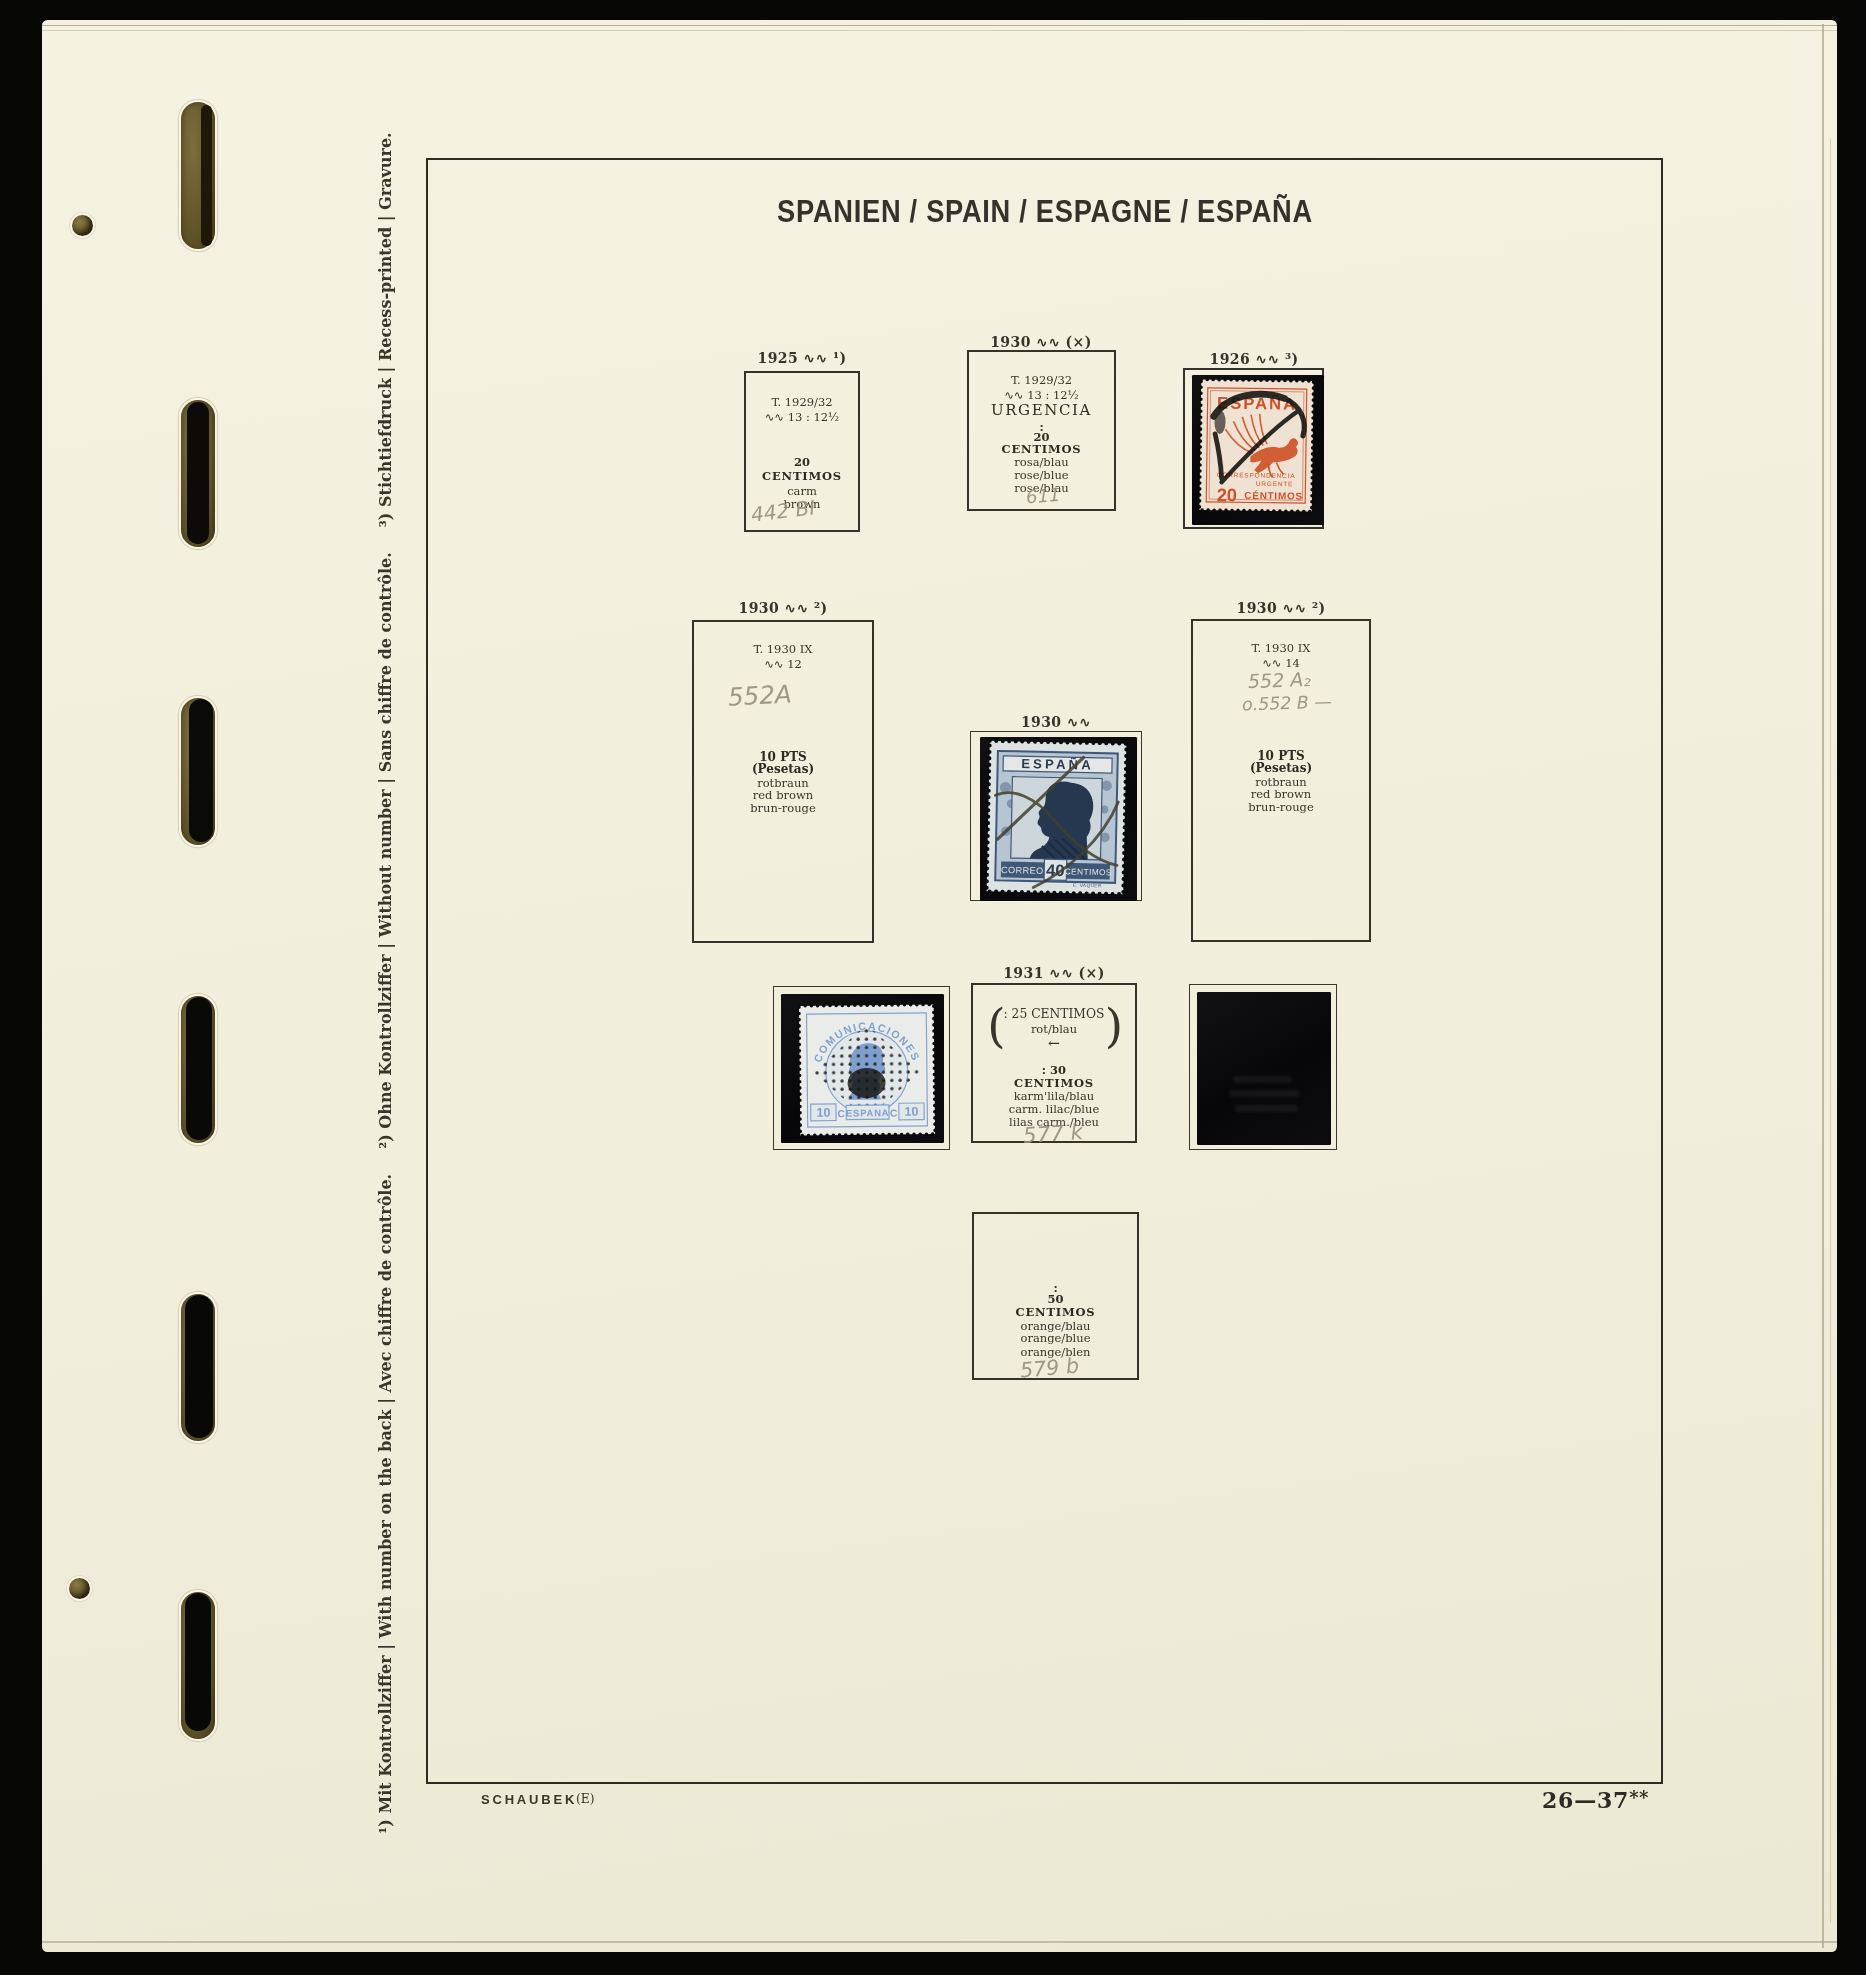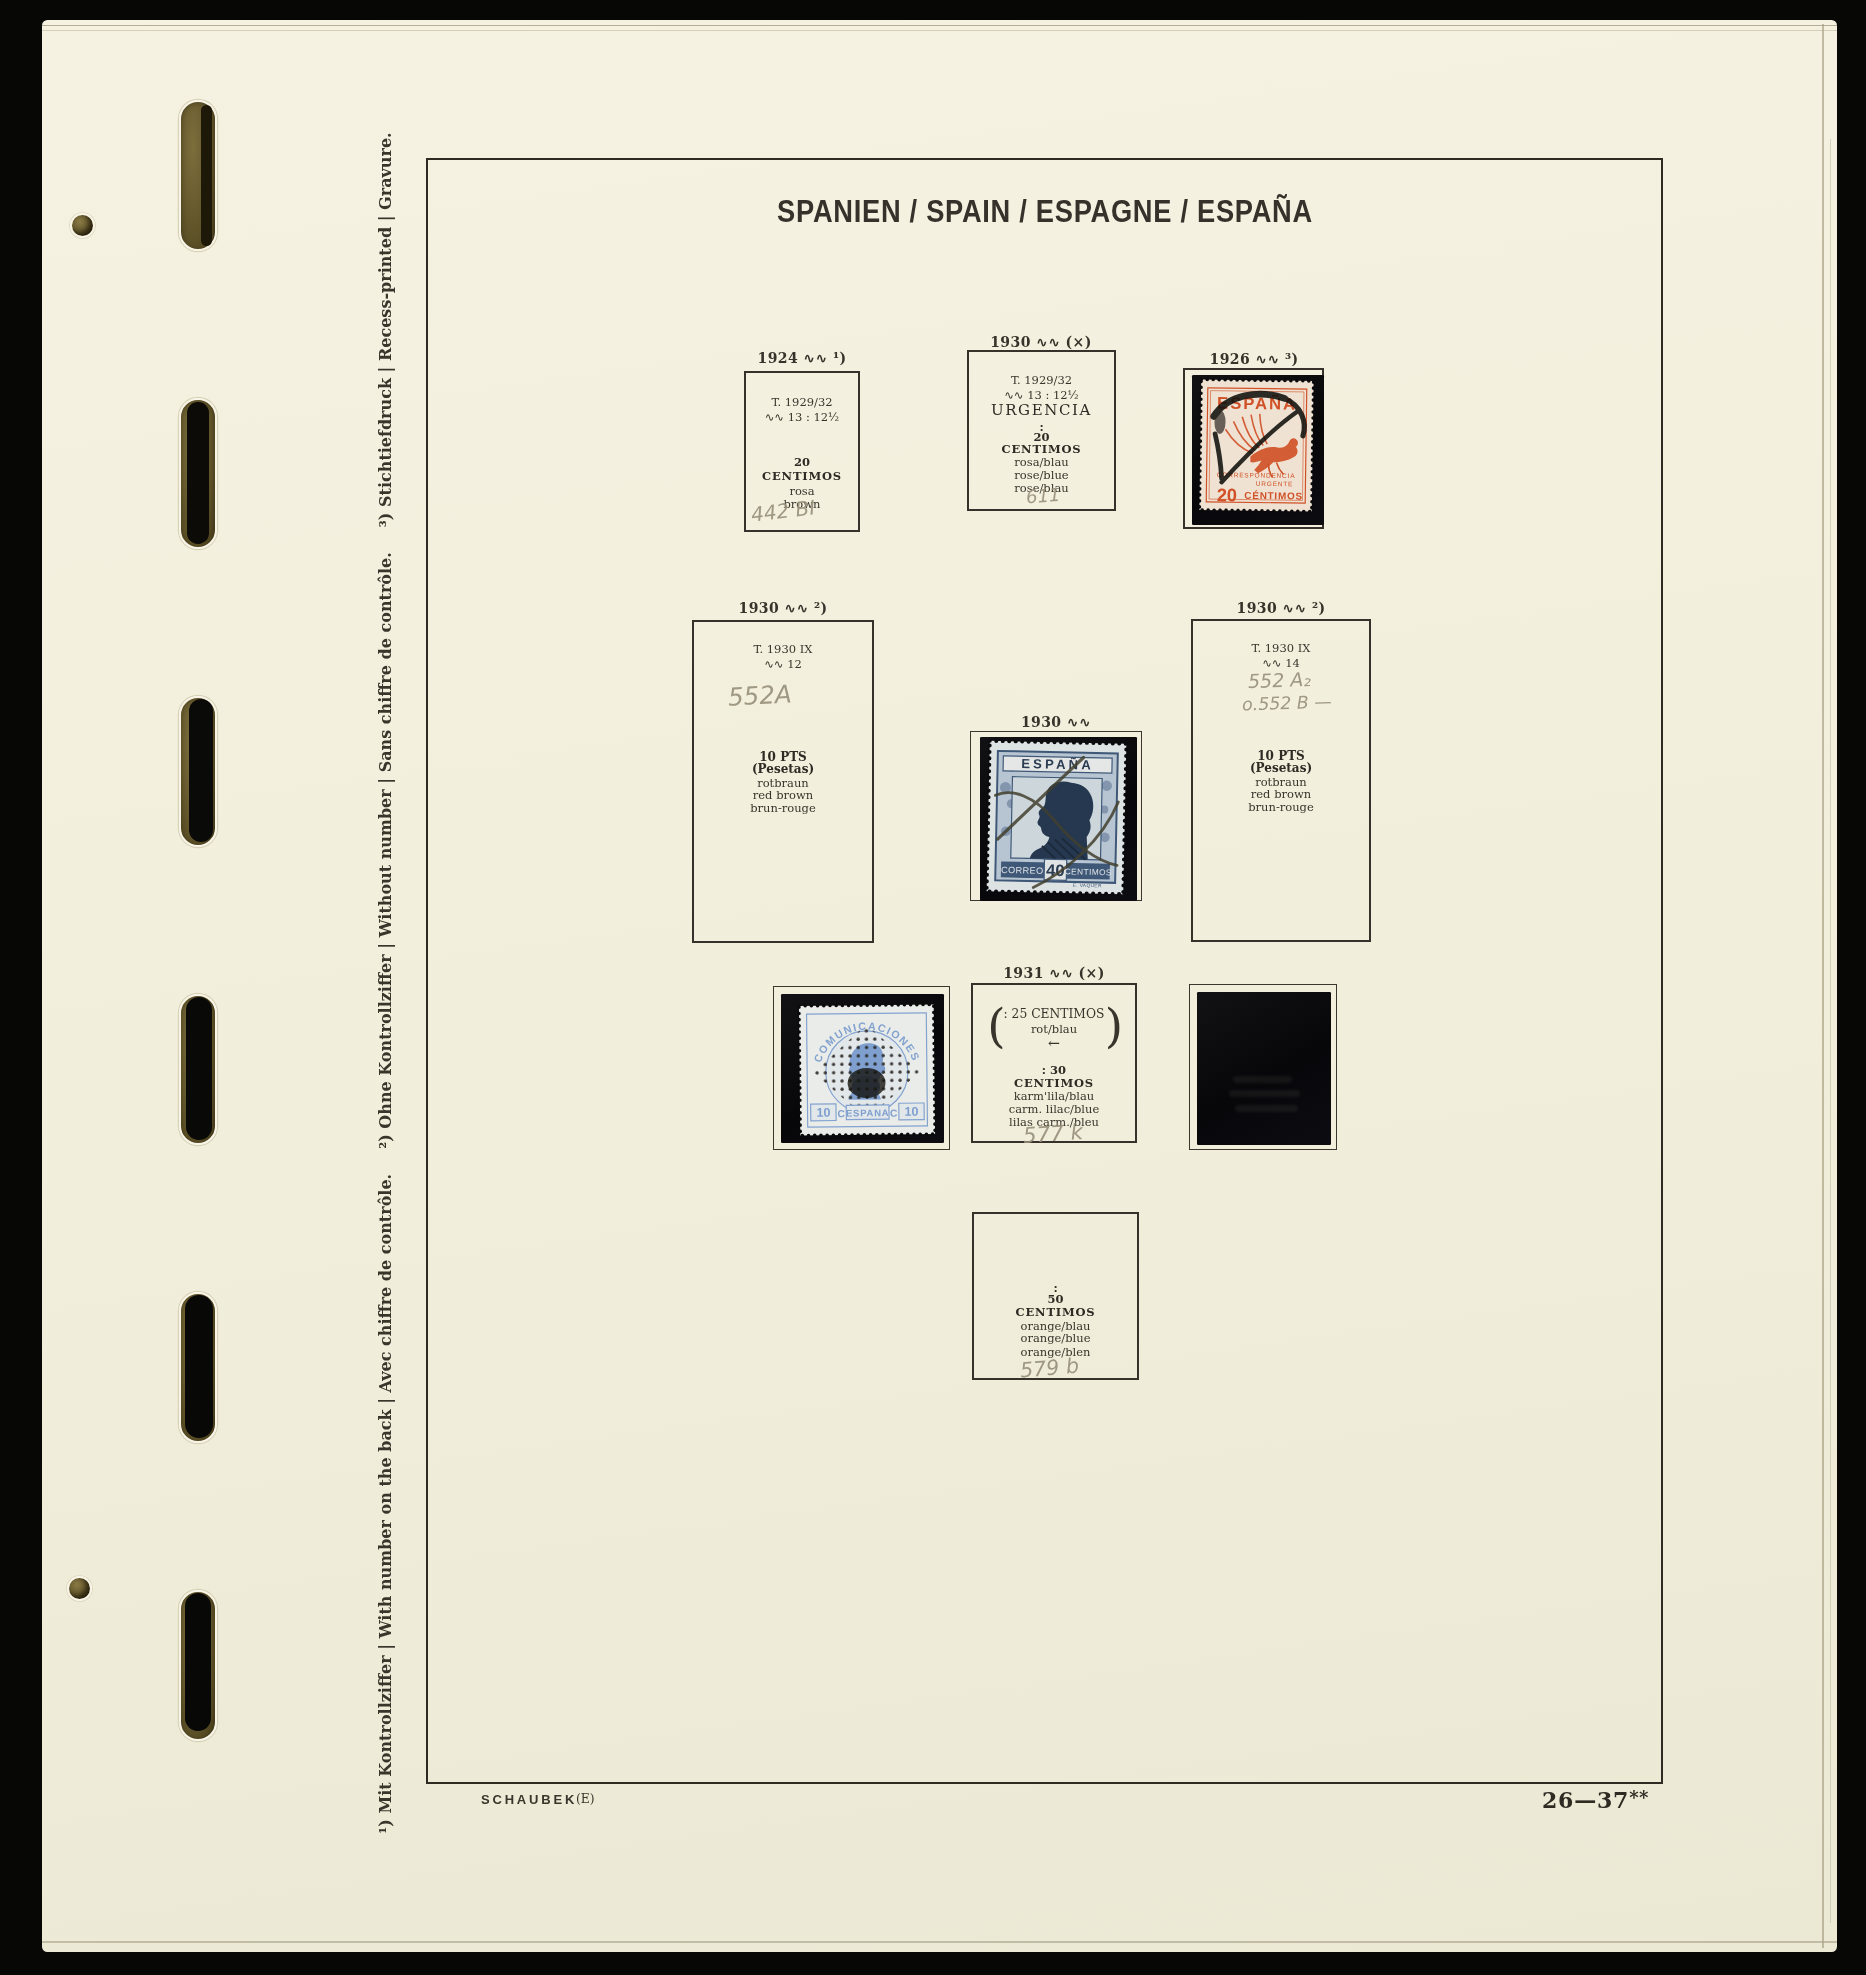--- a/index.html
+++ b/index.html
@@ -96,34 +96,34 @@
 
     <div class="fncol">
       <span>¹) Mit Kontrollziffer | With number on the back | Avec chiffre de contrôle.</span>
       <span>²) Ohne Kontrollziffer | Without number | Sans chiffre de contrôle.</span>
       <span>³) Stichtiefdruck | Recess-printed | Gravure.</span>
     </div>
 
     <div class="frame"></div>
     <div class="title">SPANIEN / SPAIN / ESPAGNE / ESPAÑA</div>
 
-    <div class="caption" style="left:760px;top:330px">1924 ∿∿ ¹)</div>
+    <div class="caption" style="left:760px;top:330px">1925 ∿∿ ¹)</div>
     <div class="caption" style="left:999px;top:314px">1930 ∿∿ (×)</div>
     <div class="caption" style="left:1212px;top:331px">1926 ∿∿ ³)</div>
     <div class="caption" style="left:741px;top:580px">1930 ∿∿ ²)</div>
     <div class="caption" style="left:1014px;top:694px">1930 ∿∿</div>
     <div class="caption" style="left:1239px;top:580px">1930 ∿∿ ²)</div>
     <div class="caption" style="left:1012px;top:945px">1931 ∿∿ (×)</div>
 
     <div class="pbox" style="left:702px;top:351px;width:116px;height:161px">
       <div class="cline" style="top:22px">T. 1929/32</div>
       <div class="cline" style="top:37px">∿∿ 13 : 12½</div>
       <div class="cline b" style="top:82px">20</div>
       <div class="cline b" style="top:96px;letter-spacing:0.8px">CENTIMOS</div>
-      <div class="cline" style="top:111px">rosa</div>
+      <div class="cline" style="top:111px">carm</div>
       <div class="cline" style="top:124px">brown</div>
       <div class="pencil" style="left:4.8px;top:126px;transform:rotate(-7deg)">442 BI</div>
     </div>
 
     <div class="pbox" style="left:925px;top:330px;width:149px;height:161px">
       <div class="cline" style="top:21.4px">T. 1929/32</div>
       <div class="cline" style="top:36px">∿∿ 13 : 12½</div>
       <div class="cline urg" style="top:49px">URGENCIA</div>
       <div class="cline b" style="top:68px">:</div>
       <div class="cline b" style="top:78px">20</div>

